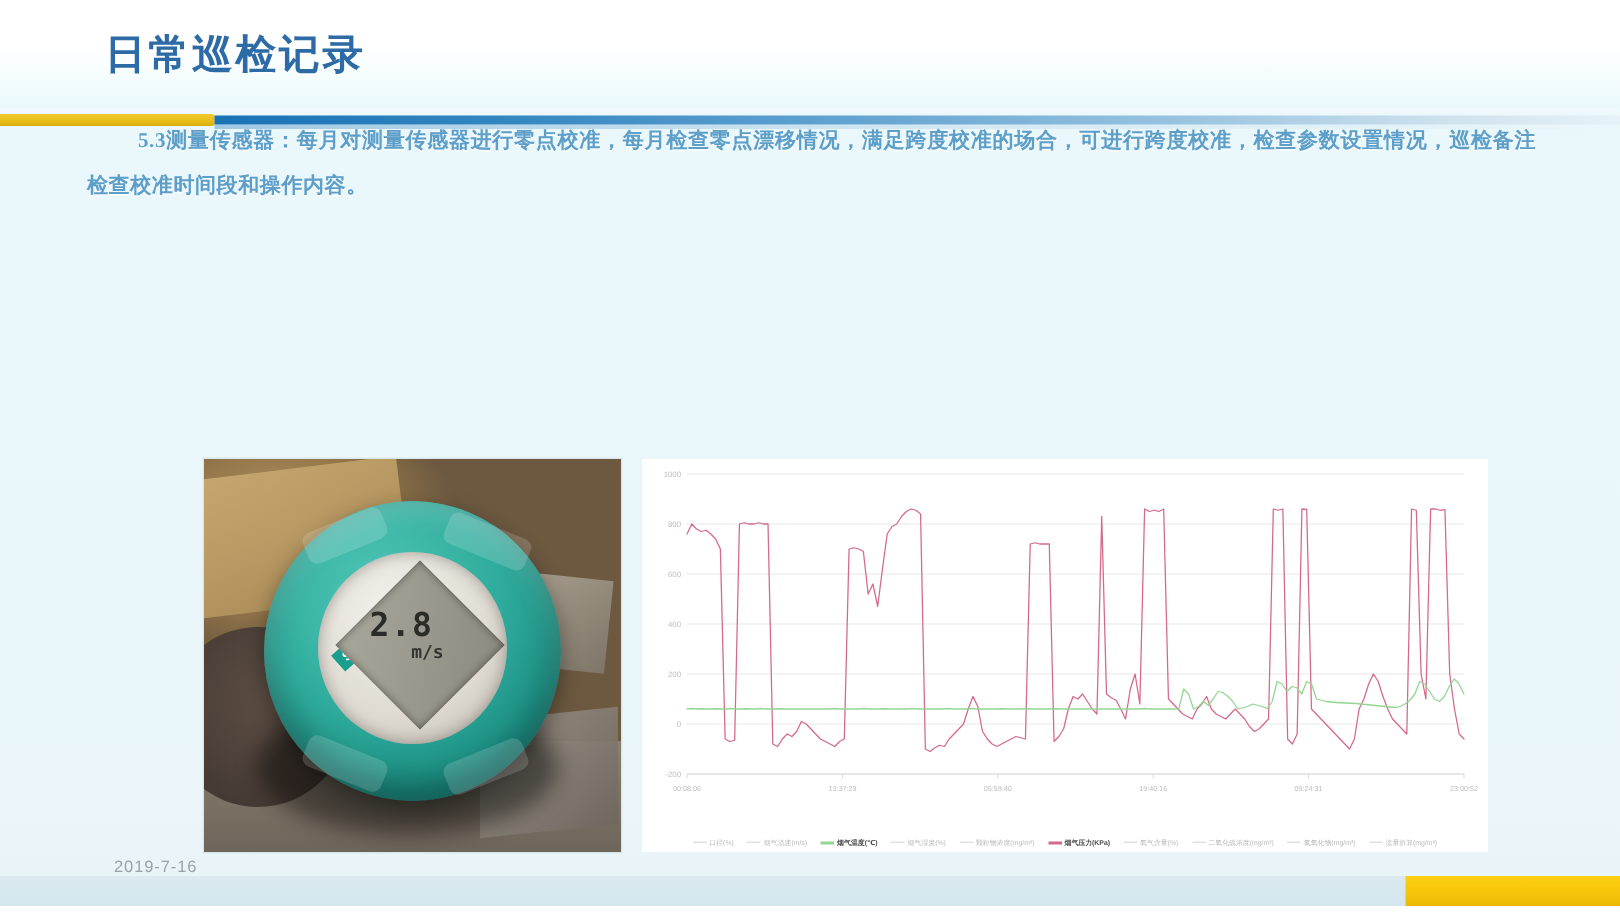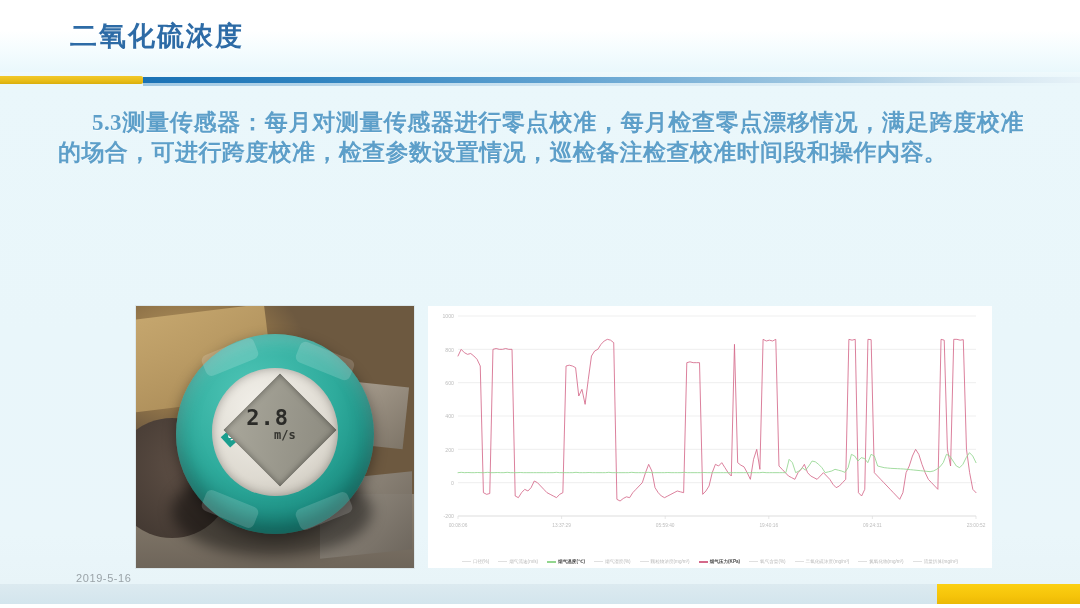--- a/index.html
+++ b/index.html
@@ -34,24 +34,24 @@
     position:absolute;left:143px;top:77px;width:937px;height:6px;
     background:linear-gradient(90deg,#1a72b5 0%,#2f83bf 18%,#62a3d1 45%,#9cc5e0 70%,#cfe2ee 88%,#e6f2f8 100%);
   }
   .rule-blue-shadow{
     position:absolute;left:143px;top:83px;width:937px;height:3px;
     background:linear-gradient(90deg,rgba(26,114,181,.35) 0%,rgba(120,170,210,.2) 50%,rgba(230,242,248,0) 100%);
   }
 
   
   .body-text{
-    position:absolute;left:58px;top:108px;width:966px;
+    position:absolute;left:58px;top:80px;width:966px;
     font-family:"Liberation Serif","DejaVu Serif",serif;
     color:#5d9fc9;
-    font-size:23px;
+    font-size:14px;
     line-height:29.5px;
     font-weight:700;
     text-align:justify;
     letter-spacing:.4px;
     text-shadow:0 1px 0 rgba(255,255,255,.55);
   }
   .body-text p{margin:0 0 7px 0;text-indent:34px;}
 
   
   .photo{
@@ -153,21 +153,21 @@
   .foot-edge{
     position:absolute;left:0;bottom:0;width:1080px;height:4px;background:#ffffff;
   }
 </style>
 </head>
 <body>
 
 <div class="slide">
 
   <div class="header">
-    <div class="title">二氧化硫浓度</div>
+    <div class="title">日常巡检记录</div>
   </div>
   <div class="rule-yellow"></div>
   <div class="rule-blue"></div>
   <div class="rule-blue-shadow"></div>
 
   <div class="body-text">
     <p>5.3测量传感器：每月对测量传感器进行零点校准，每月检查零点漂移情况，满足跨度校准的场合，可进行跨度校准，检查参数设置情况，巡检备注检查校准时间段和操作内容。</p>
   </div>
 
   <div class="photo">
@@ -262,18 +262,18 @@
           <i style="background: rgb(224, 224, 224);"></i>
           <span>氮氧化物(mg/m³)</span>
         </span>
         <span class="lg">
           <i style="background: rgb(224, 224, 224);"></i>
           <span>流量折算(mg/m³)</span>
         </span>
       </div>
   </div>
 
-  <div class="date">2019-5-16</div>
+  <div class="date">2019-7-16</div>
   <div class="foot-bar"></div>
   <div class="foot-yellow"></div>
   <div class="foot-edge"></div>
 
 </div>
 
 </body></html>

